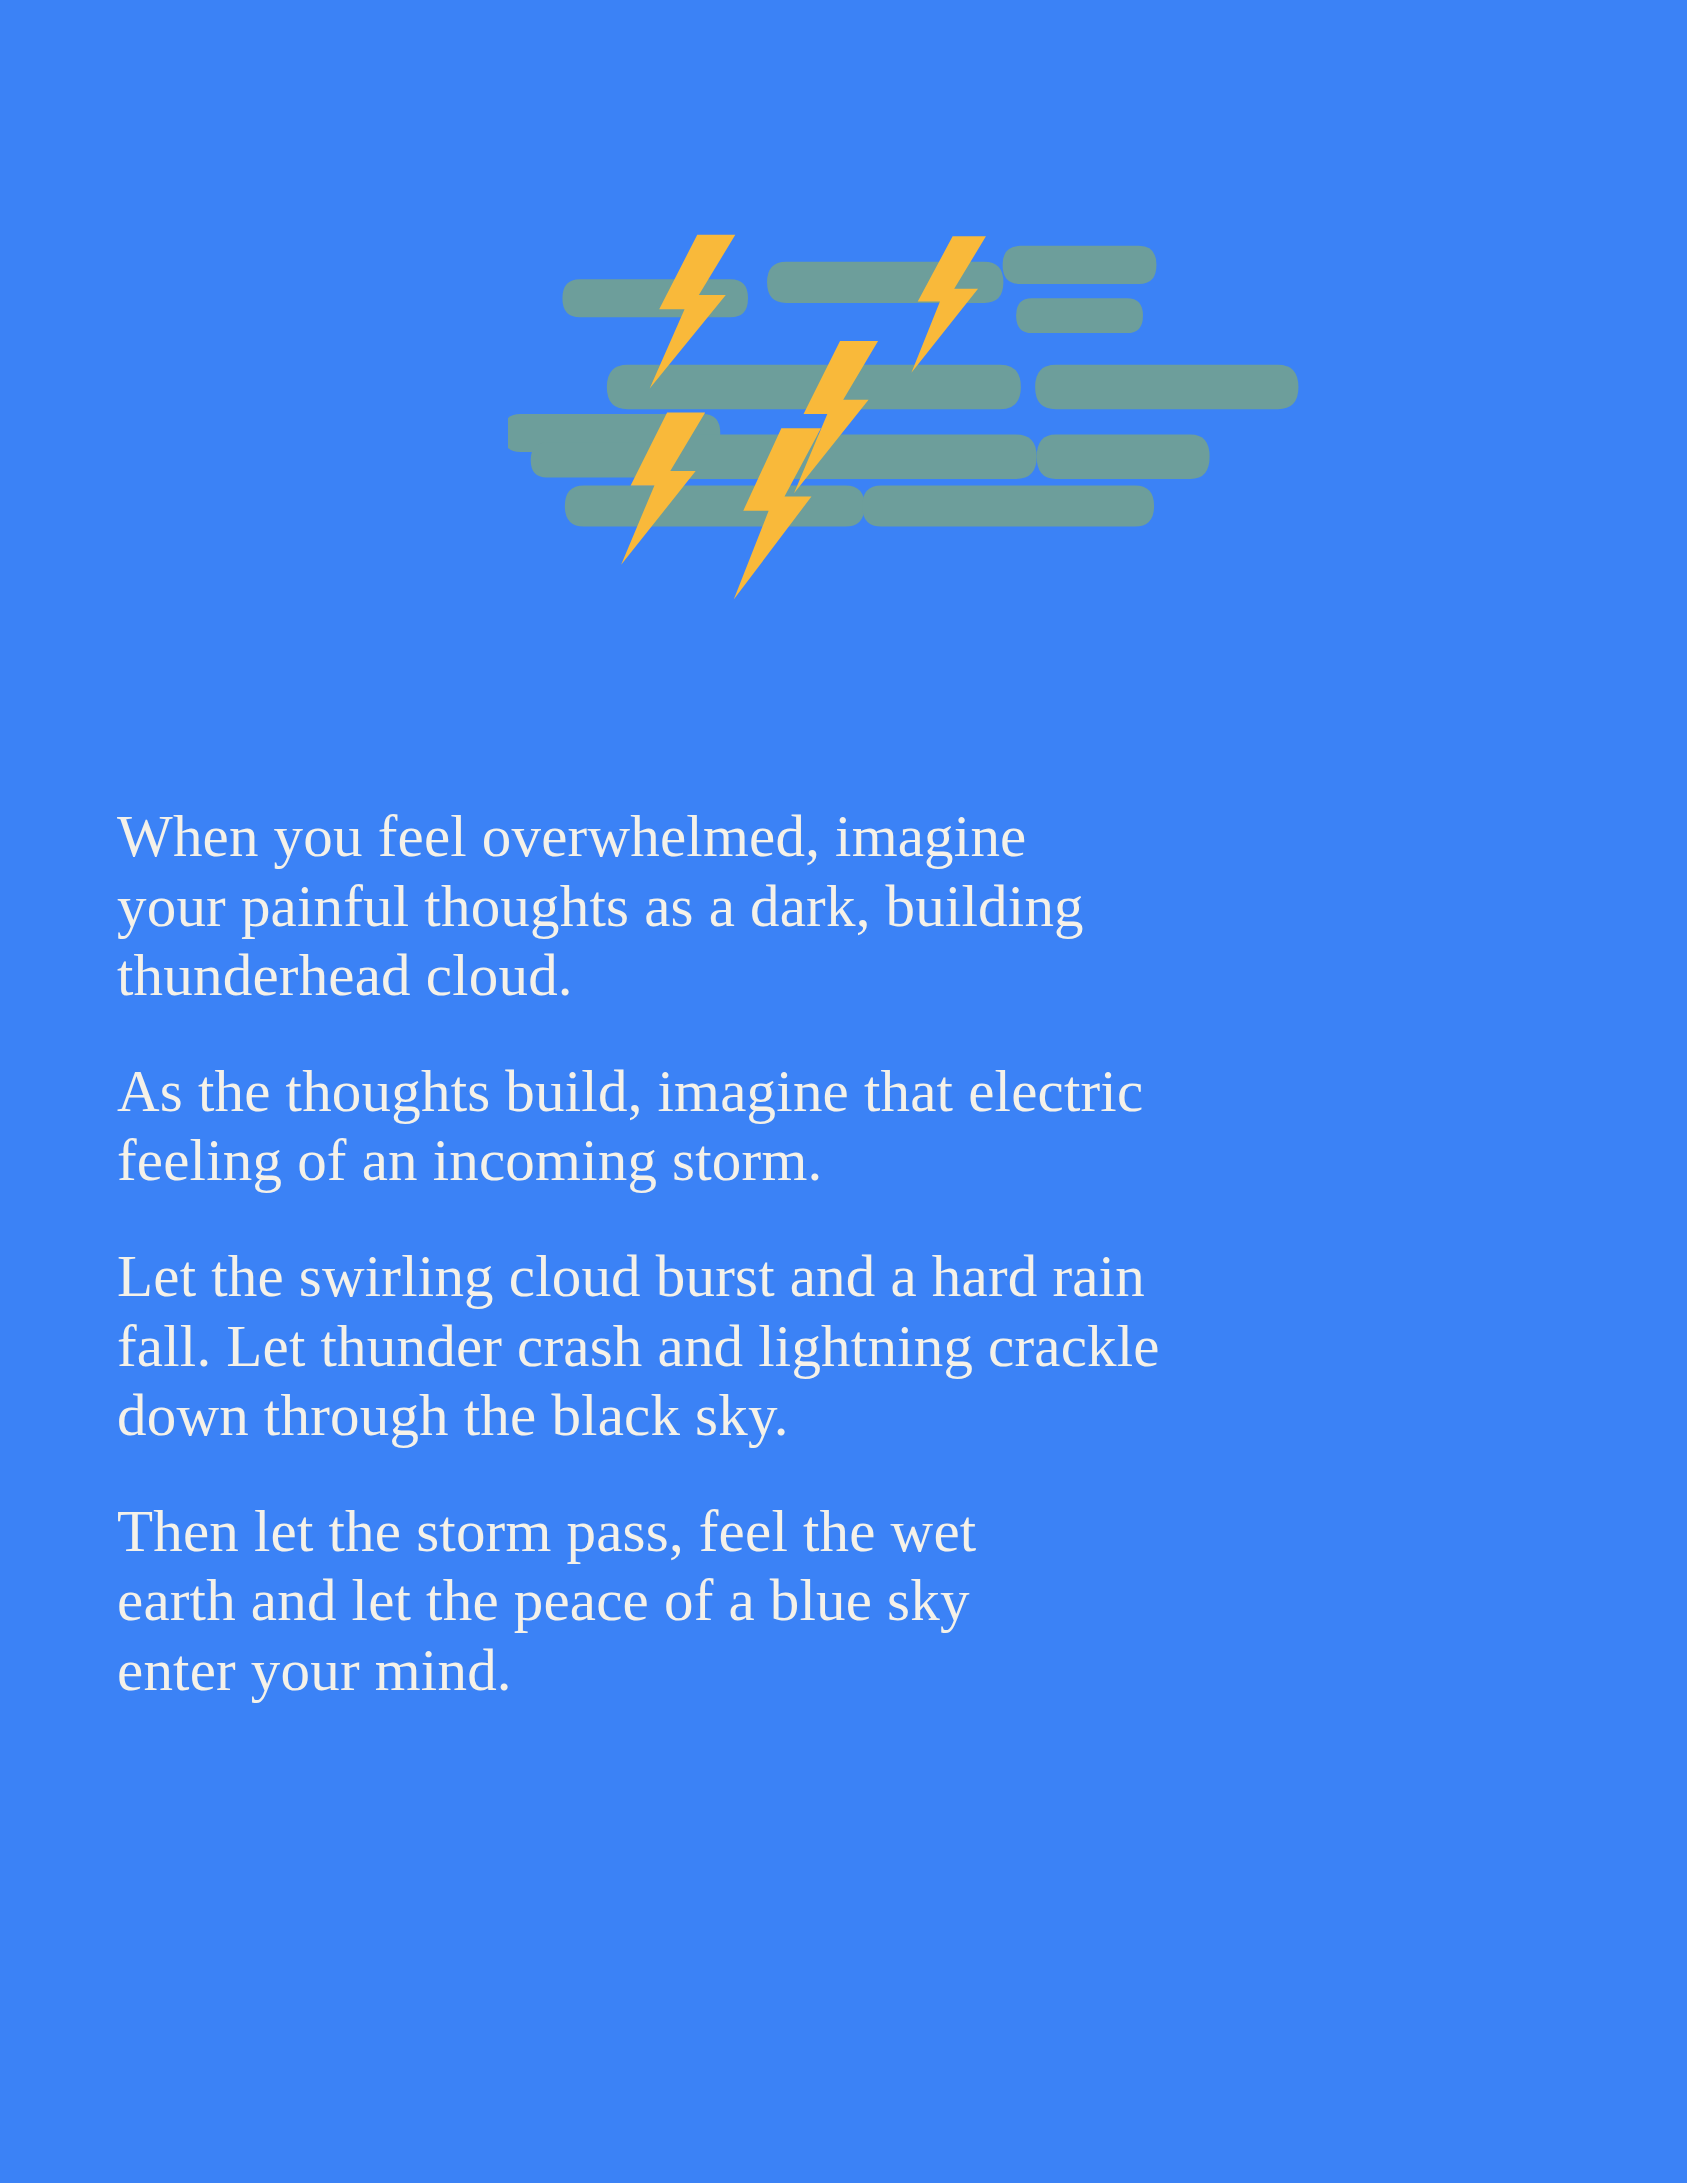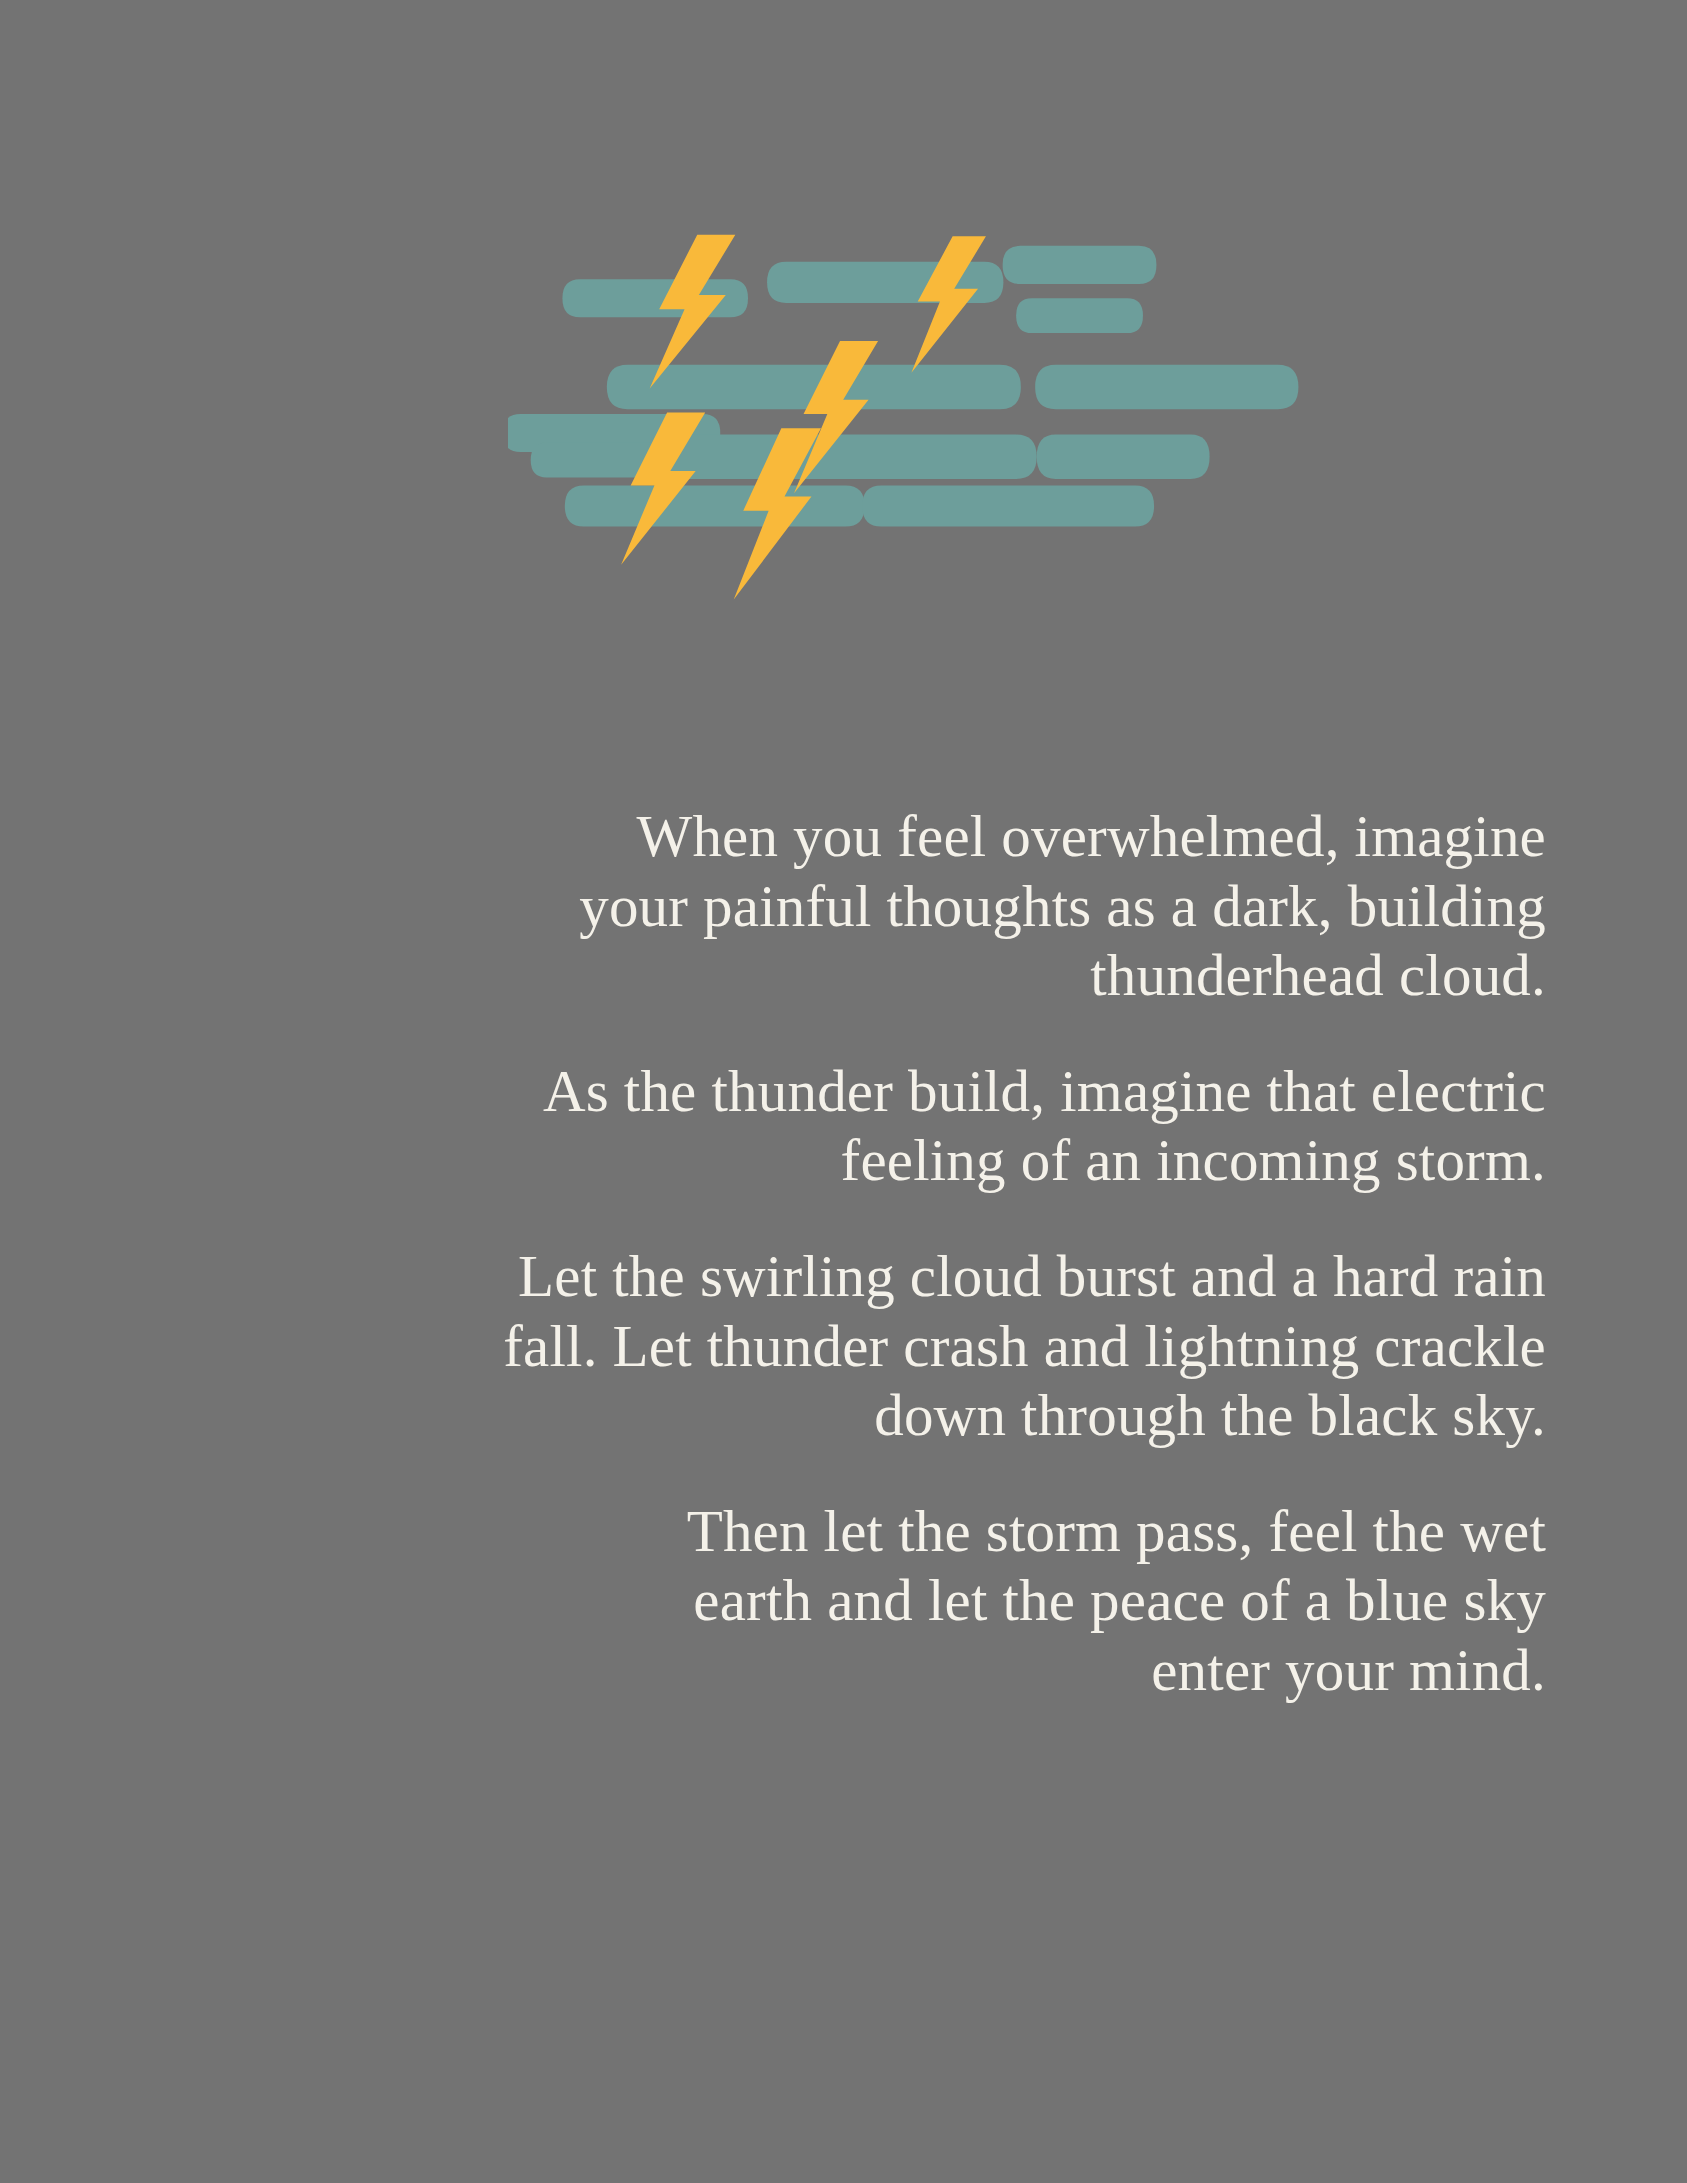--- a/index.html
+++ b/index.html
@@ -11,22 +11,21 @@
     height: 2183px;
     background: #1d4661;
     font-family: "Liberation Serif", serif;
     overflow: hidden;
     position: relative;
   }
 
   .page {
     position: absolute;
     inset: 0;
-    background: #737373;
-    text-align: right;
+    background: #3b82f6;
   }
 
   
   .illustration {
     position: absolute;
     left: 508px;
     top: 230px;
     width: 921px;
     height: 460px;
   }
@@ -98,21 +97,21 @@
 
         <path d="M344 250 l-48 104 l32 0 l-44 112 l98 -130 l-34 0 l46 -86 z"></path>
       </g>
     </svg>
   </div>
 
   <div class="text-block">
     <p class="para">When you feel overwhelmed, imagine
 your painful thoughts as a dark, building
 thunderhead cloud.</p>
-    <p class="para">As the thunder build, imagine that electric
+    <p class="para">As the thoughts build, imagine that electric
 feeling of an incoming storm.</p>
     <p class="para">Let the swirling cloud burst and a hard rain
 fall. Let thunder crash and lightning crackle
 down through the black sky.</p>
     <p class="para">Then let the storm pass, feel the wet
 earth and let the peace of a blue sky
 enter your mind.</p>
   </div>
 
 </div>

